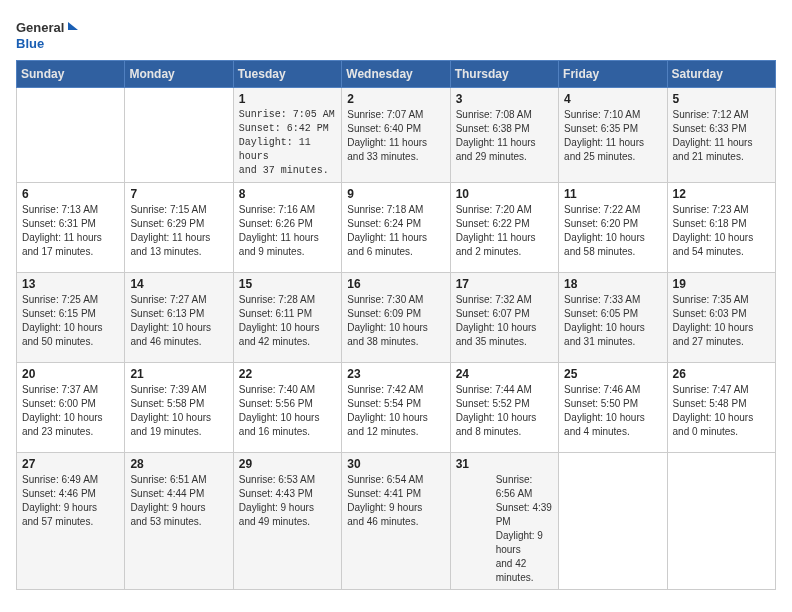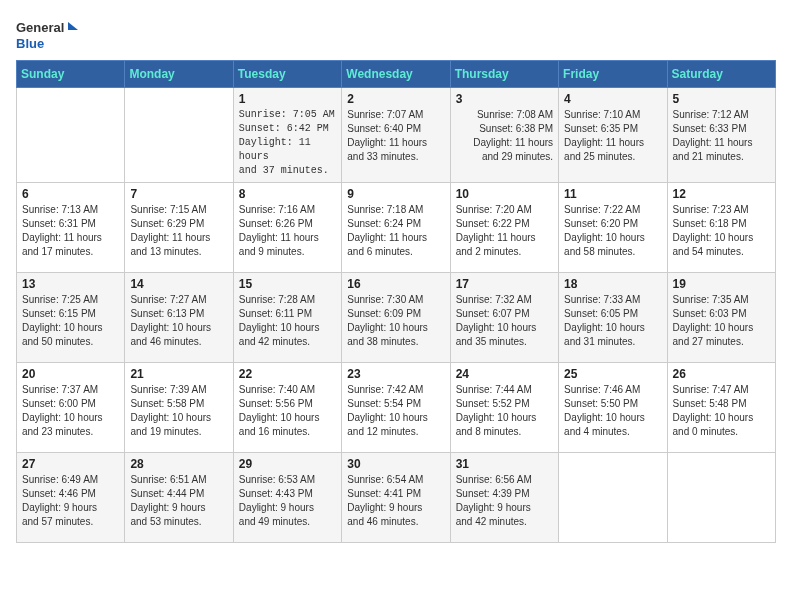--- a/index.html
+++ b/index.html
@@ -38,21 +38,21 @@
       font-size: 16px;
       color: #444;
     }
     table {
       width: 100%;
       border-collapse: collapse;
       table-layout: fixed;
     }
     thead tr th {
       background-color: #3060a0;
-      color: #5eead4;
+      color: #e5e5e5;
       font-size: 12px;
       font-weight: bold;
       padding: 6px 4px;
       text-align: left;
       border: 1px solid #5080c0;
     }
     tbody tr td {
       vertical-align: top;
       border: 1px solid #ccc;
       padding: 4px 5px;
@@ -125,21 +125,21 @@
         </td>
         <td>
           <span class="day-number">2</span>
           <div class="day-info" style="white-space: pre-line;">Sunrise: 7:07 AM
 Sunset: 6:40 PM
 Daylight: 11 hours
 and 33 minutes.</div>
         </td>
         <td>
           <span class="day-number">3</span>
-          <div class="day-info" style="white-space: pre-line; text-align: right;">Sunrise: 7:08 AM
+          <div class="day-info" style="white-space: pre-line;">Sunrise: 7:08 AM
 Sunset: 6:38 PM
 Daylight: 11 hours
 and 29 minutes.</div>
         </td>
         <td>
           <span class="day-number">4</span>
           <div class="day-info" style="white-space: pre-line;">Sunrise: 7:10 AM
 Sunset: 6:35 PM
 Daylight: 11 hours
 and 25 minutes.</div>
@@ -329,21 +329,21 @@
         </td>
         <td>
           <span class="day-number">30</span>
           <div class="day-info" style="white-space: pre-line;">Sunrise: 6:54 AM
 Sunset: 4:41 PM
 Daylight: 9 hours
 and 46 minutes.</div>
         </td>
         <td>
           <span class="day-number">31</span>
-          <div class="day-info" style="white-space: pre-line;">Sunrise: 6:56 AM
+          <div class="day-info" style="white-space: pre-line; margin-left: 40px;">Sunrise: 6:56 AM
 Sunset: 4:39 PM
 Daylight: 9 hours
 and 42 minutes.</div>
         </td>
         <td class="empty-cell"></td>
         <td class="empty-cell"></td>
       </tr>
     </tbody>
 </table>
 

